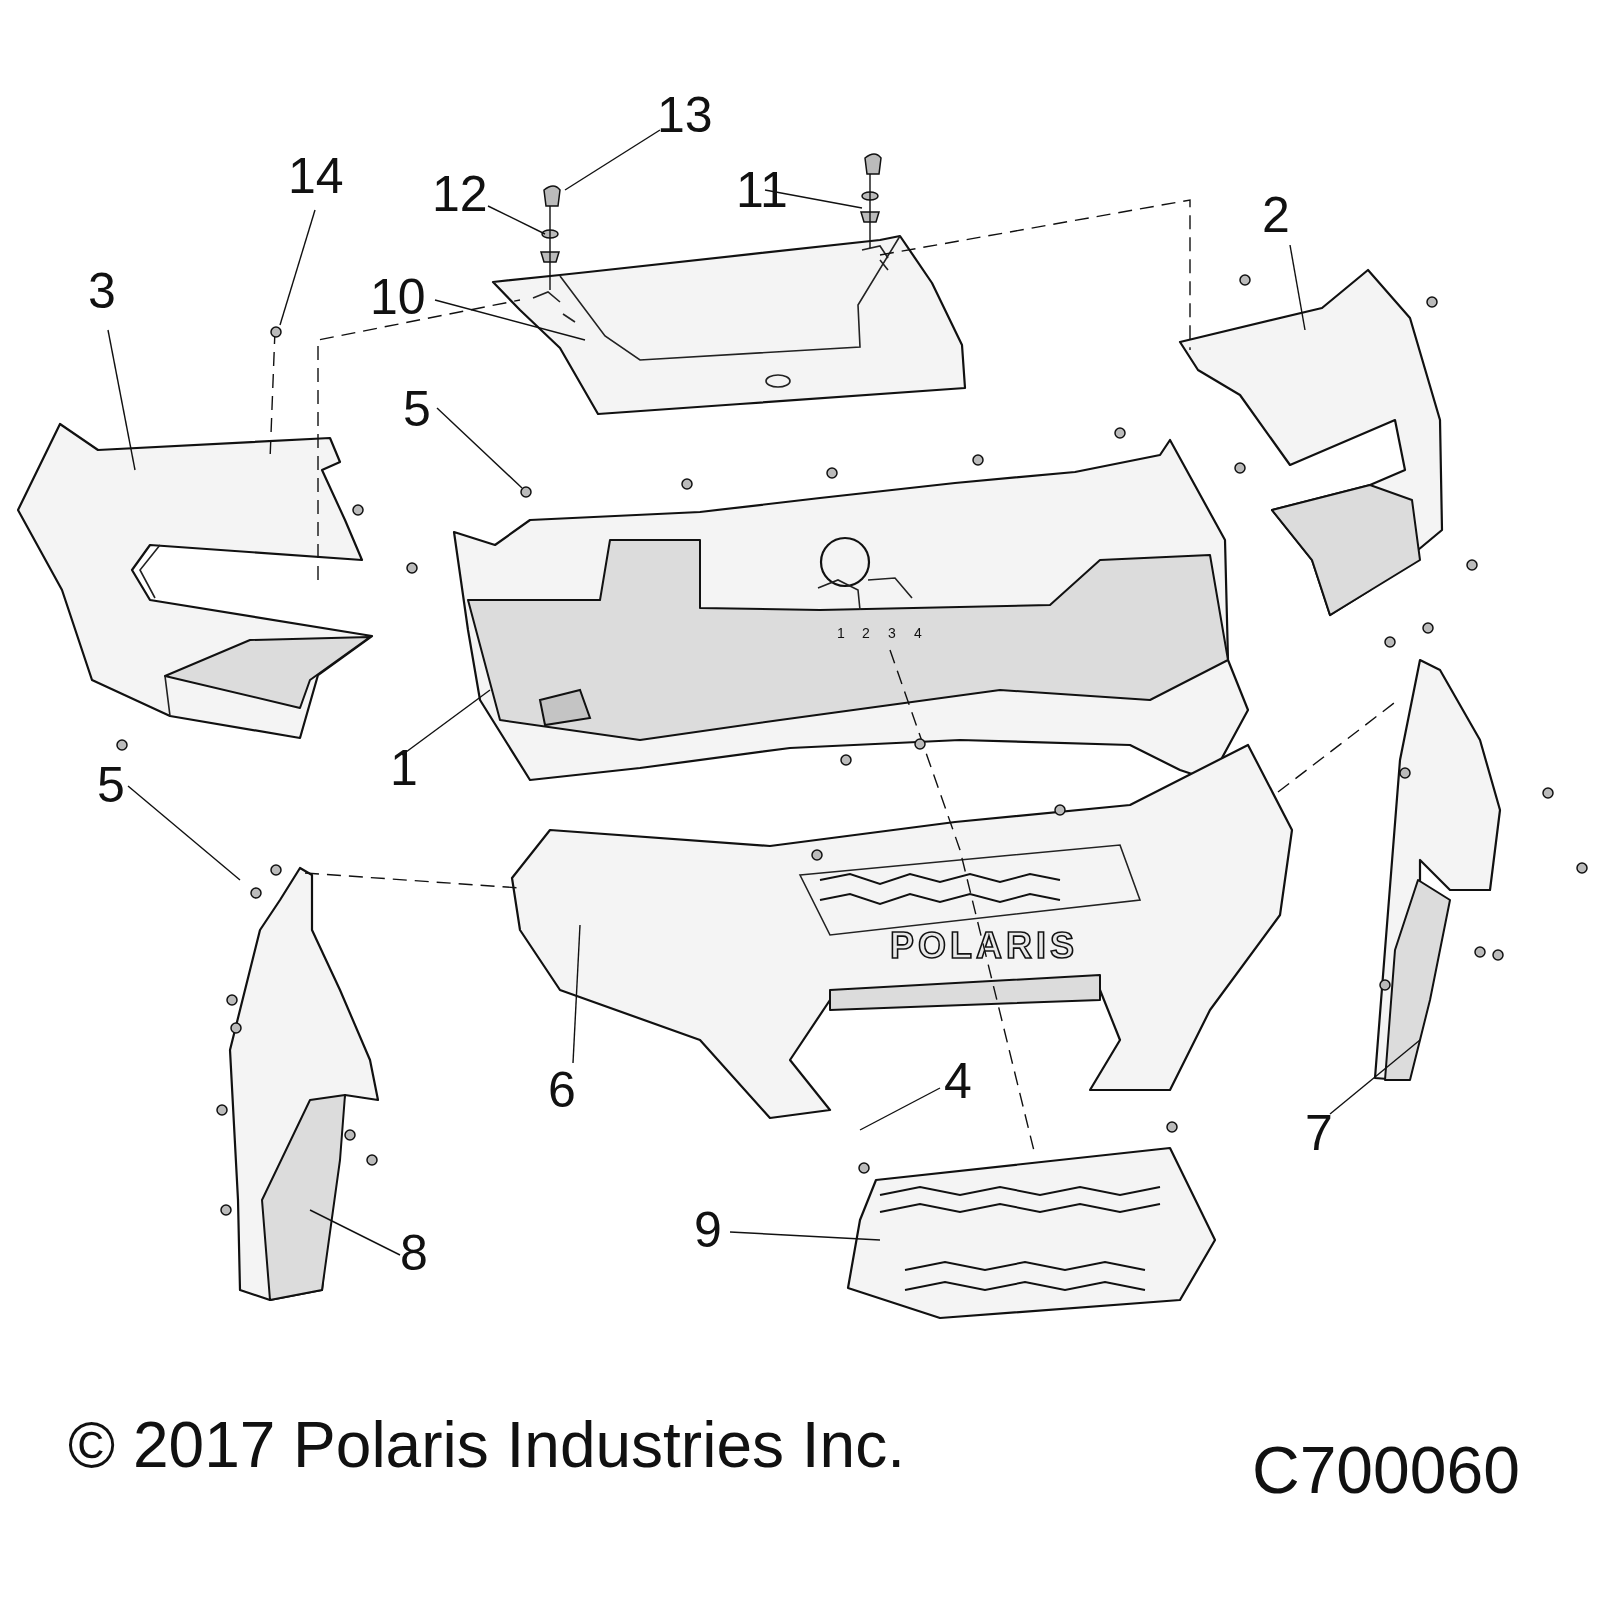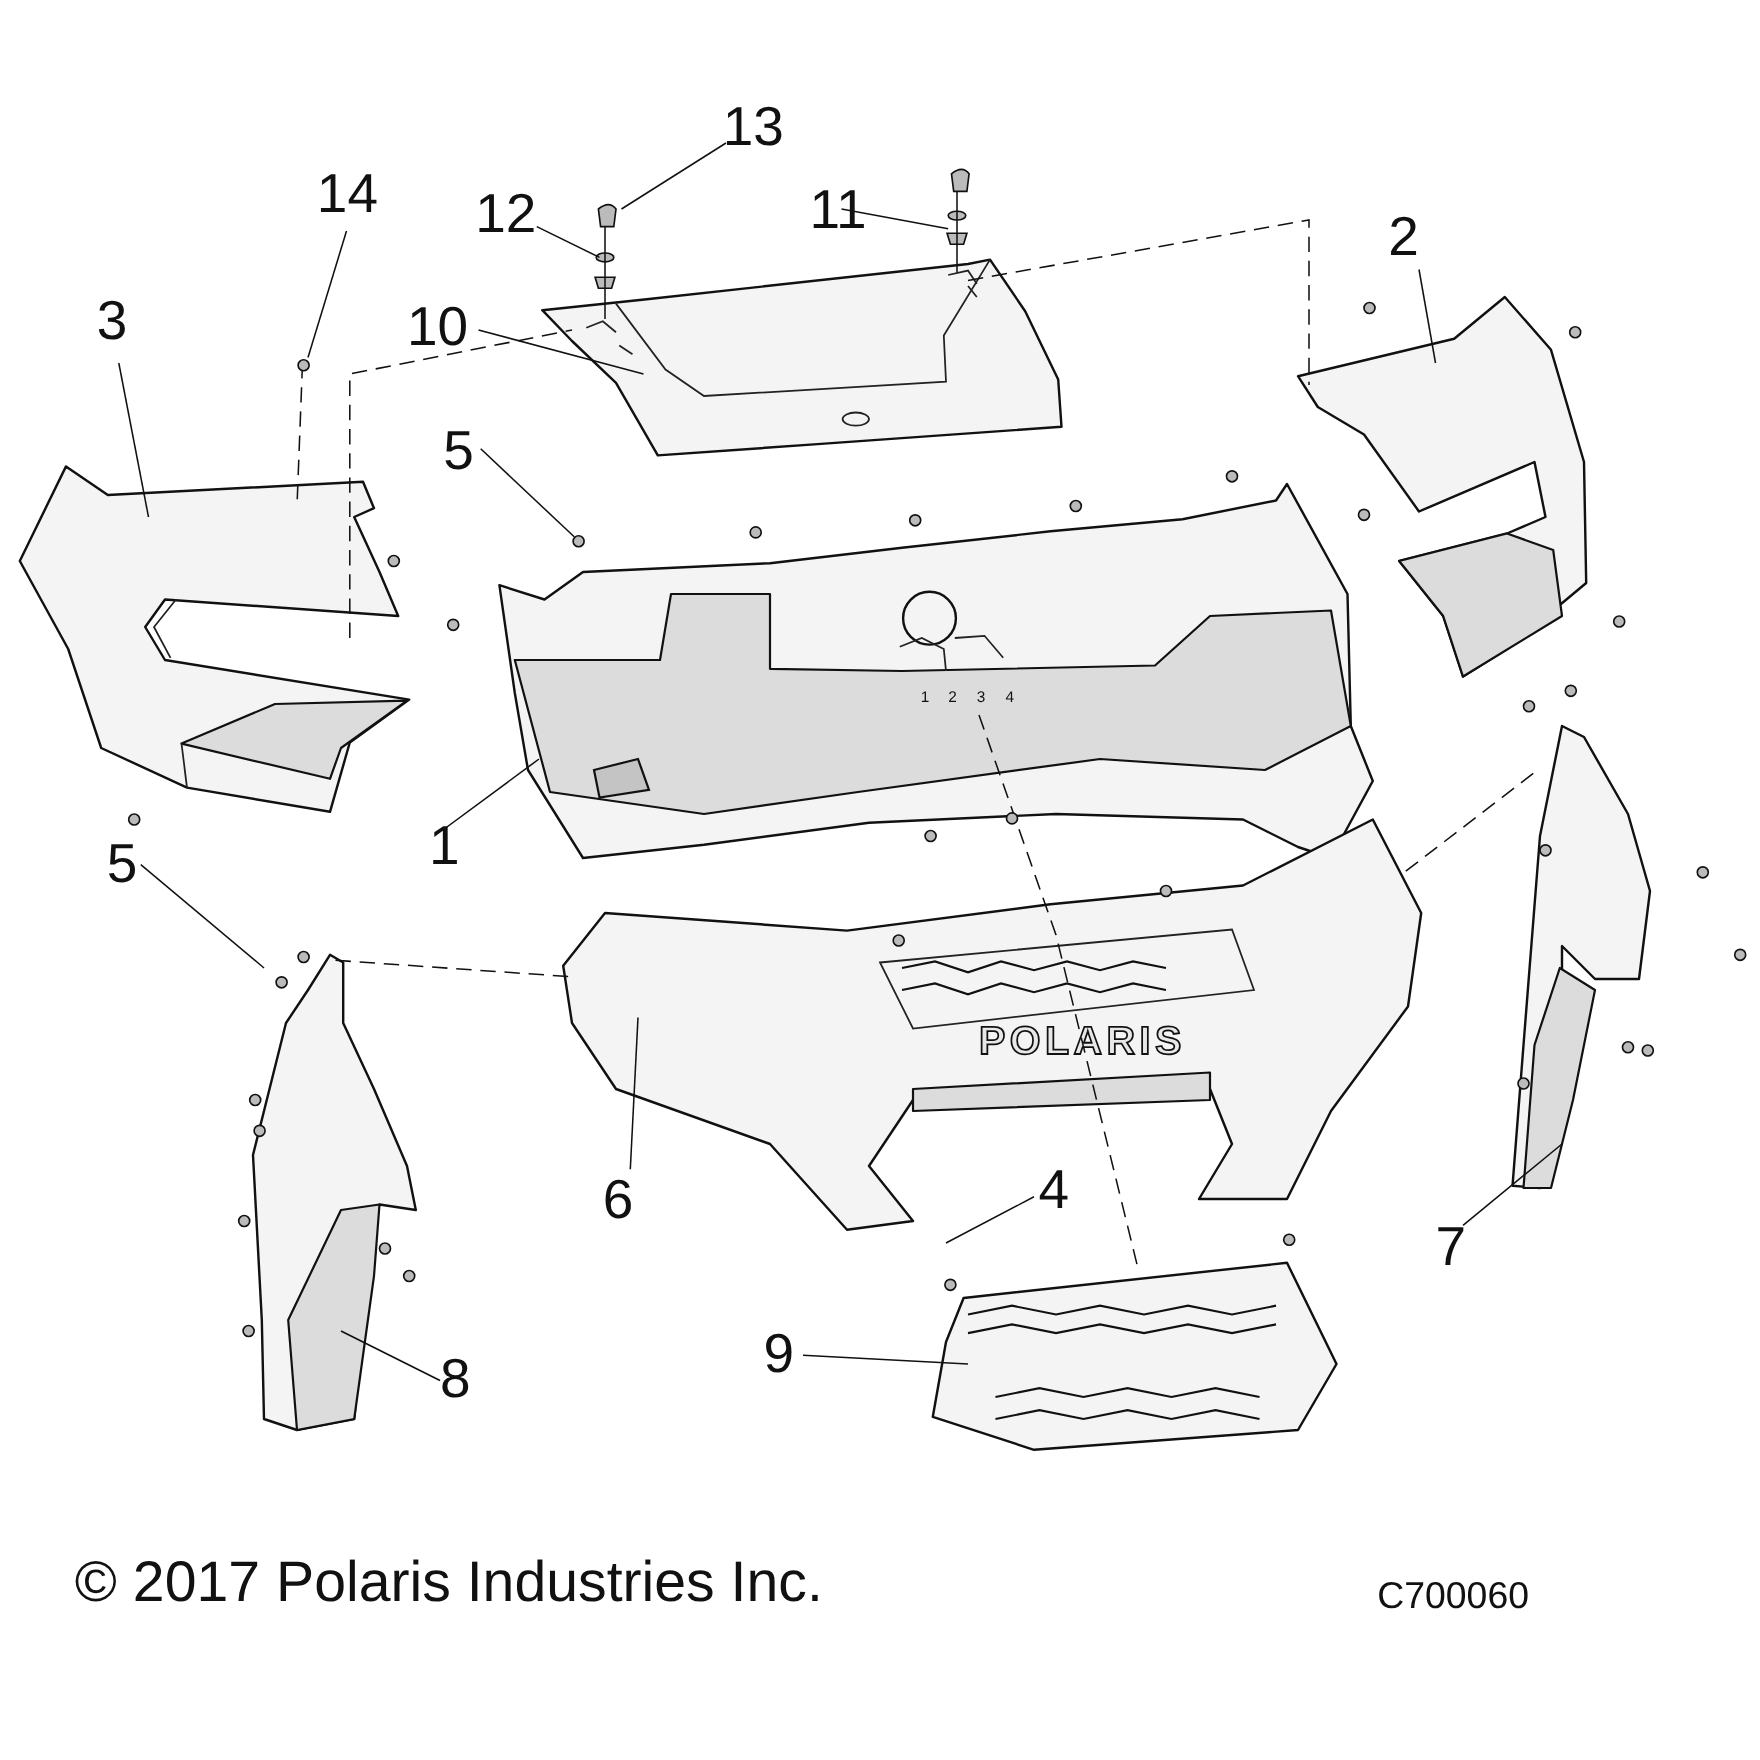--- a/index.html
+++ b/index.html
@@ -9,22 +9,22 @@
   .part { fill:#f4f4f4; stroke:#111; stroke-width:2.2; stroke-linejoin:round; }
   .part-shade { fill:#dcdcdc; stroke:#111; stroke-width:2; stroke-linejoin:round; }
   .part-dark { fill:#c4c4c4; stroke:#111; stroke-width:2; }
   .detail { fill:none; stroke:#222; stroke-width:1.6; }
   .leader { stroke:#111; stroke-width:1.4; fill:none; }
   .dash { stroke:#111; stroke-width:1.4; fill:none; stroke-dasharray:14 8; }
   .fastener { fill:#bbb; stroke:#111; stroke-width:1.5; }
   .callout { font-family:"Liberation Sans", sans-serif; font-size:50px; fill:#111; }
   .grille { fill:none; stroke:#111; stroke-width:2; }
   .footer { position:absolute; font-family:"Liberation Sans", sans-serif; color:#111; }
-  #copyright { left:68px; top:1408px; font-size:52px; }
-  #figure-id { left:1252px; top:1432px; font-size:34px; }
+  #copyright { left:68px; top:1408px; font-size:64px; }
+  #figure-id { left:1252px; top:1432px; font-size:66px; }
   .logo-text { font-family:"Liberation Sans", sans-serif; font-size:36px; font-weight:bold;
                fill:#e8e8e8; stroke:#111; stroke-width:1.6; letter-spacing:4px; }
   .mini-num { font-family:"Liberation Sans", sans-serif; font-size:14px; fill:#111; }
 </style>
 </head>
 <body>
 
 <svg id="diagram" viewBox="0 0 1600 1600" xmlns="http://www.w3.org/2000/svg">
 
   <g>

